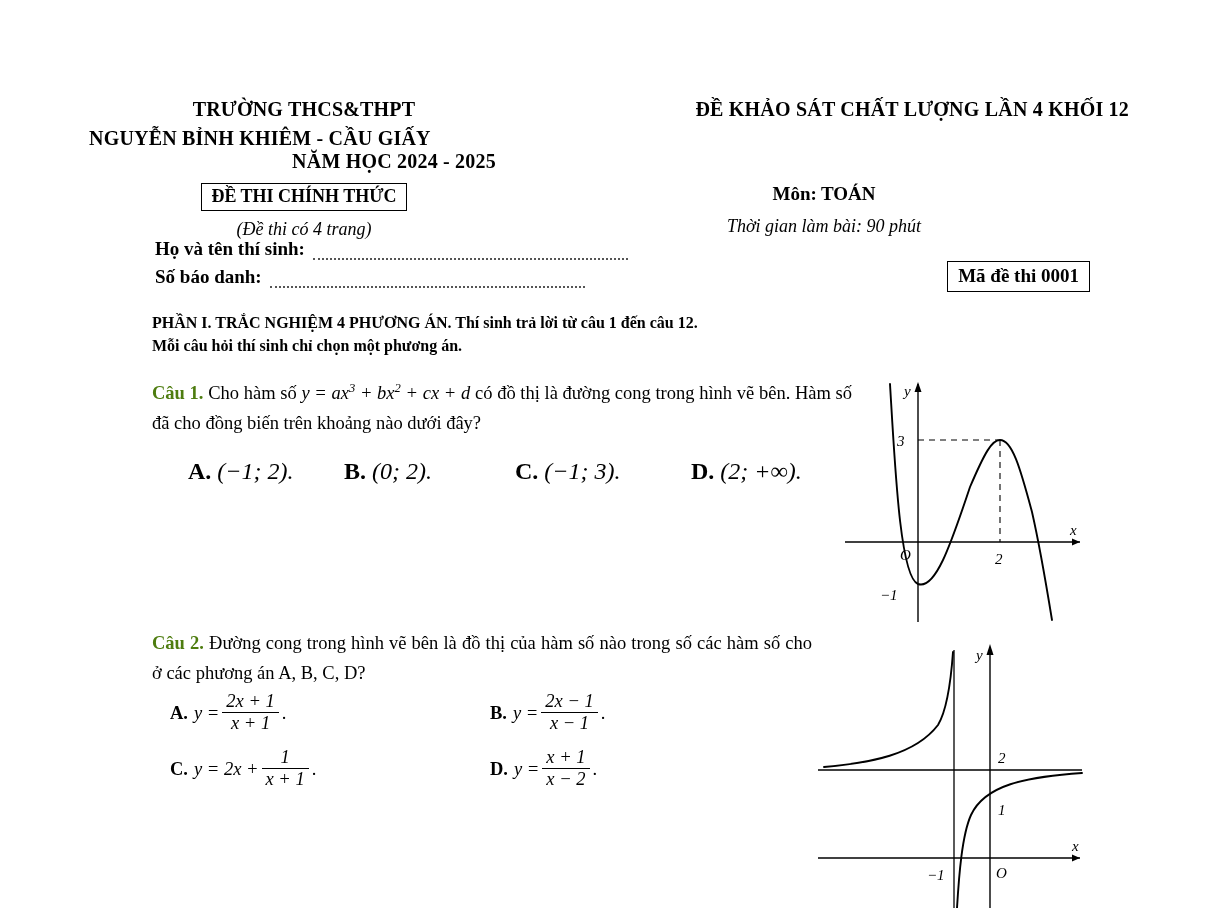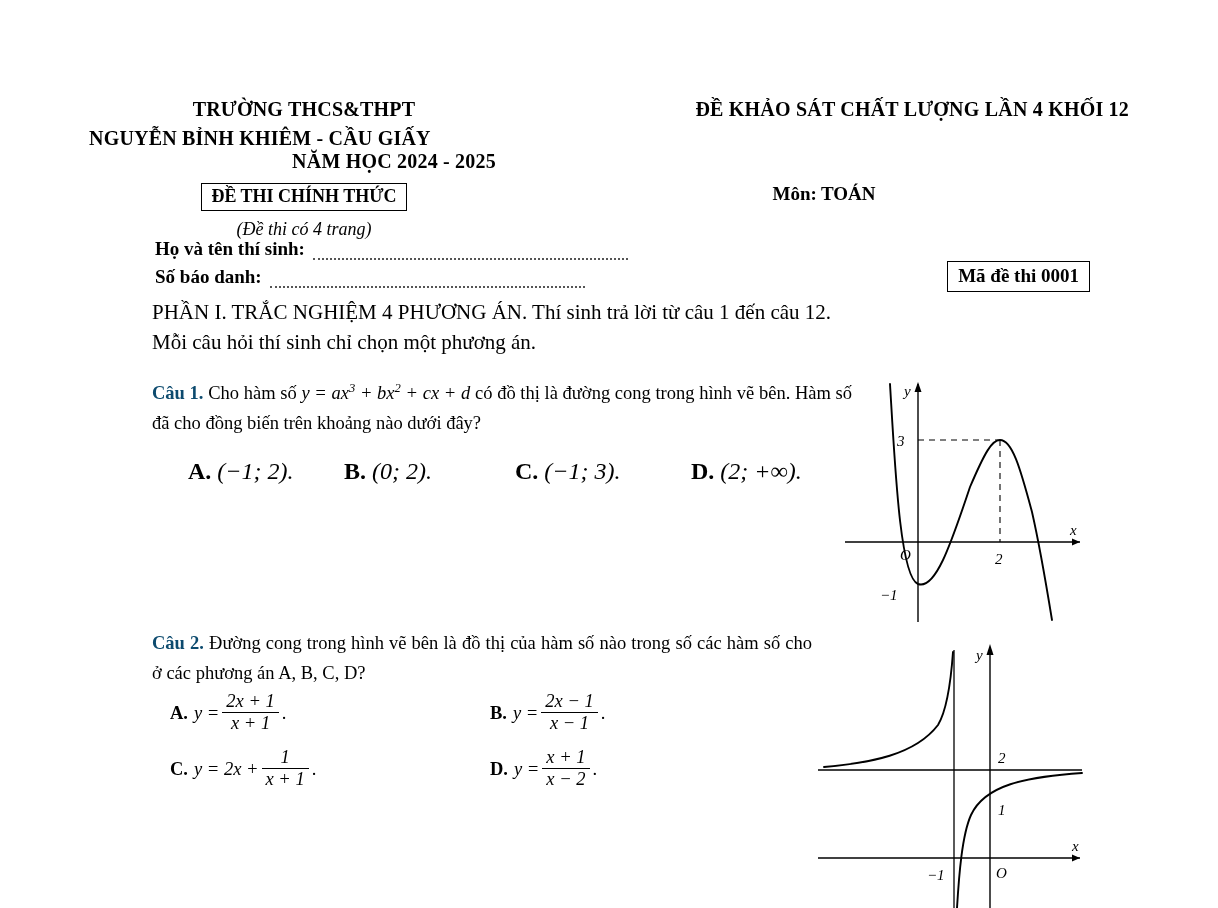--- a/index.html
+++ b/index.html
@@ -124,35 +124,35 @@
     border: 1.6px solid #000;
     padding: 3px 10px 4px 10px;
     font-weight: bold;
     font-size: 19px;
   }
 
   
   .part-heading {
     position: absolute;
     left: 152px;
-    top: 297px;
+    top: 311px;
     width: 940px;
-    font-weight: normal;
-    font-size: 21px;
+    font-weight: bold;
+    font-size: 16px;
     line-height: 1.45;
   }
 
   
   .q-block {
     position: absolute;
     font-size: 18.5px;
     line-height: 1.6;
   }
   .q-label {
-    color: #0c4a6e;
+    color: #4d7c0f;
     font-weight: bold;
   }
   .q1 {
     left: 152px;
     top: 378px;
     width: 700px;
     text-align: justify;
   }
   .q1-options {
     position: absolute;
@@ -246,20 +246,21 @@
     <div class="hdr-row-3">
       <div class="hdr-left3">
         <span class="boxed">ĐỀ THI CHÍNH THỨC</span>
         <div class="official-sub">(Đề thi có 4 trang)</div>
       </div>
       <div class="hdr-right3">
         <div>
           <span class="subject">Môn:</span>
           <span class="subject">TOÁN</span>
         </div>
+        <div class="time">Thời gian làm bài: 90 phút</div>
       </div>
     </div>
   </div>
 
   <div class="cand">
     <div class="cand-line">
       <span class="cand-label">Họ và tên thí sinh:</span>
       <span class="dots"></span>
     </div>
     <div class="cand-line">

